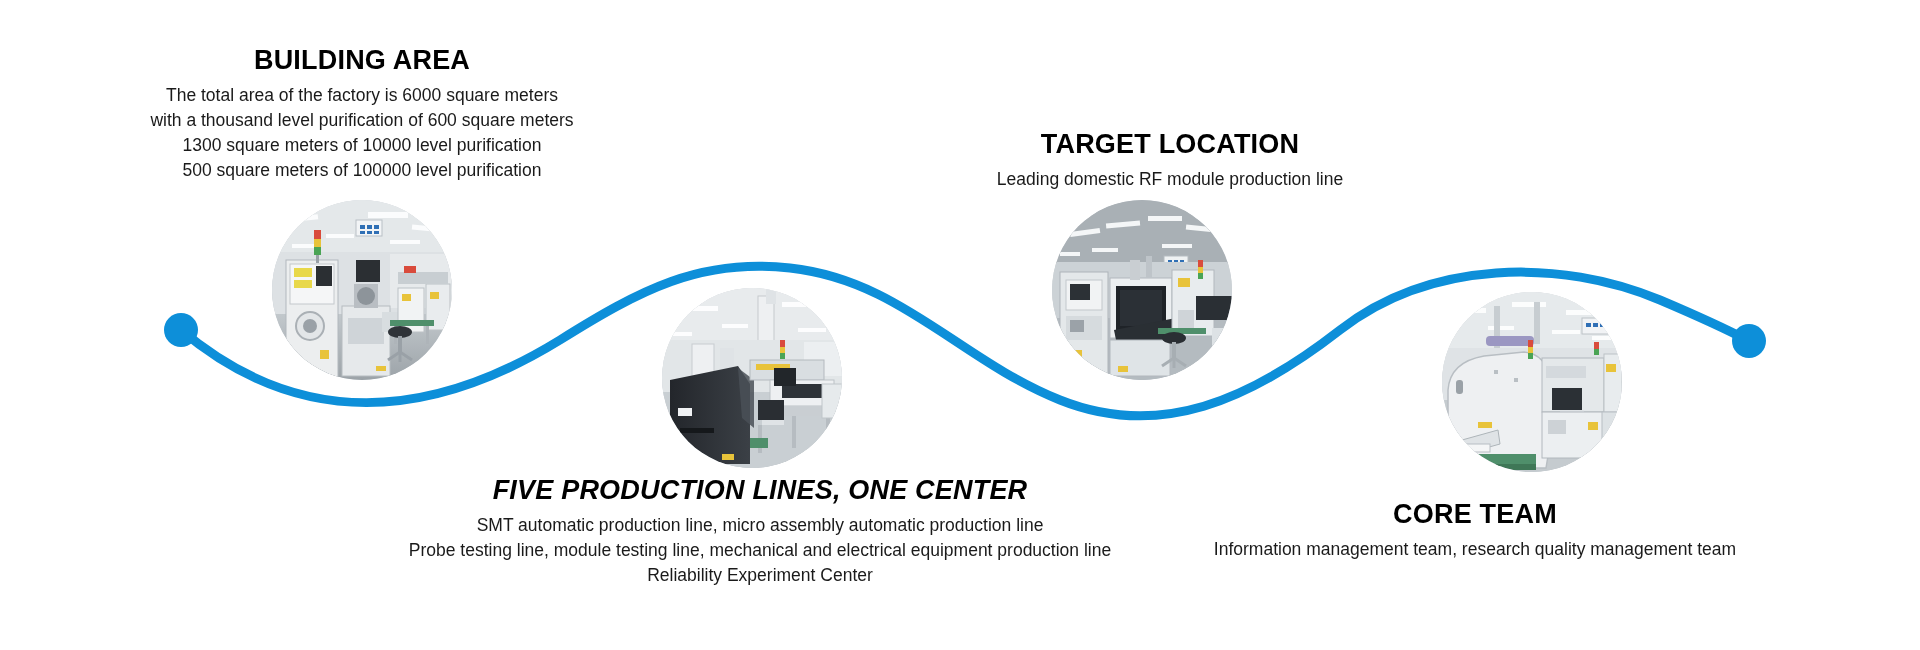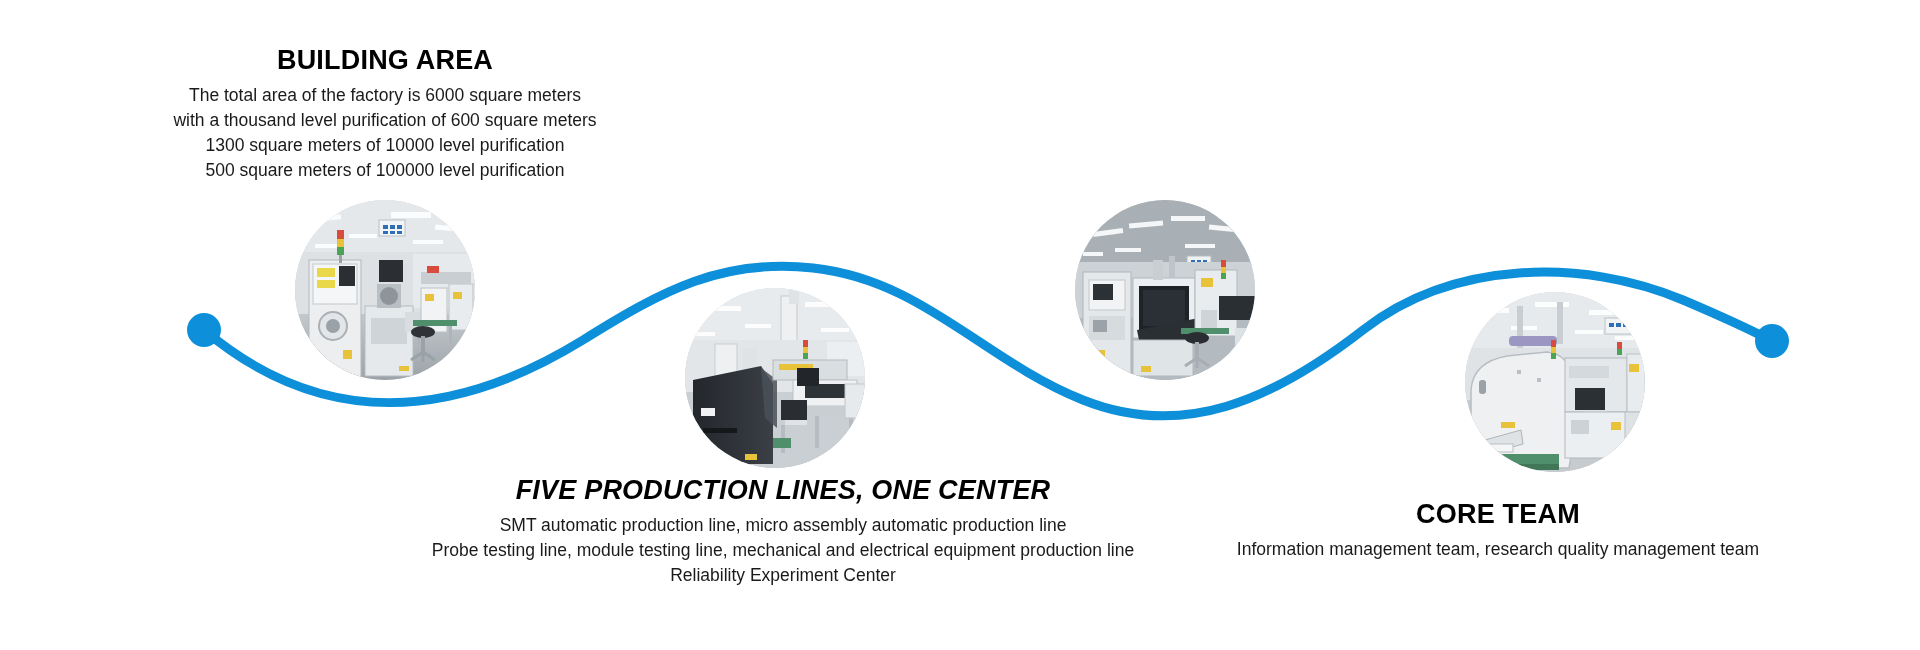--- a/index.html
+++ b/index.html
@@ -3,21 +3,21 @@
 <meta charset="utf-8">
 <style>
   html,body{margin:0;padding:0;}
   body{
     width:1920px;height:650px;
     background:#ffffff;
     font-family:"Liberation Sans", sans-serif;
     overflow:hidden;
     position:relative;
   }
-  #stage{position:relative;width:1728px;height:650px;margin-left:23px;}
+  #stage{position:relative;width:1728px;height:650px;}
 
   
   #wave-svg{position:absolute;left:0;top:0;width:1920px;height:650px;pointer-events:none;}
 
   
   .photo-node{
     position:absolute;
     border-radius:50%;
     overflow:hidden;
     background:#c9ced3;
@@ -364,20 +364,26 @@
   <div class="text-block" id="block-building">
     <div class="tb-title" style="color: rgb(0, 0, 0);">BUILDING AREA</div>
     <div class="tb-lines" style="color: rgb(26, 26, 26);">
       <div>The total area of the factory is 6000 square meters</div>
       <div>with a thousand level purification of 600 square meters</div>
       <div>1300 square meters of 10000 level purification</div>
       <div>500 square meters of 100000 level purification</div>
     </div>
   </div>
 
+  <div class="text-block" id="block-target">
+    <div class="tb-title" style="color: rgb(0, 0, 0);">TARGET LOCATION</div>
+    <div class="tb-lines" style="color: rgb(26, 26, 26);">
+      <div>Leading domestic RF module production line</div>
+    </div>
+  </div>
 
   <div class="text-block" id="block-five">
     <div class="tb-title" style="color: rgb(0, 0, 0); font-style: italic;">FIVE PRODUCTION LINES, ONE CENTER</div>
     <div class="tb-lines" style="color: rgb(26, 26, 26);">
       <div>SMT automatic production line, micro assembly automatic production line</div>
       <div>Probe testing line, module testing line, mechanical and electrical equipment production line</div>
       <div>Reliability Experiment Center</div>
     </div>
   </div>
 

